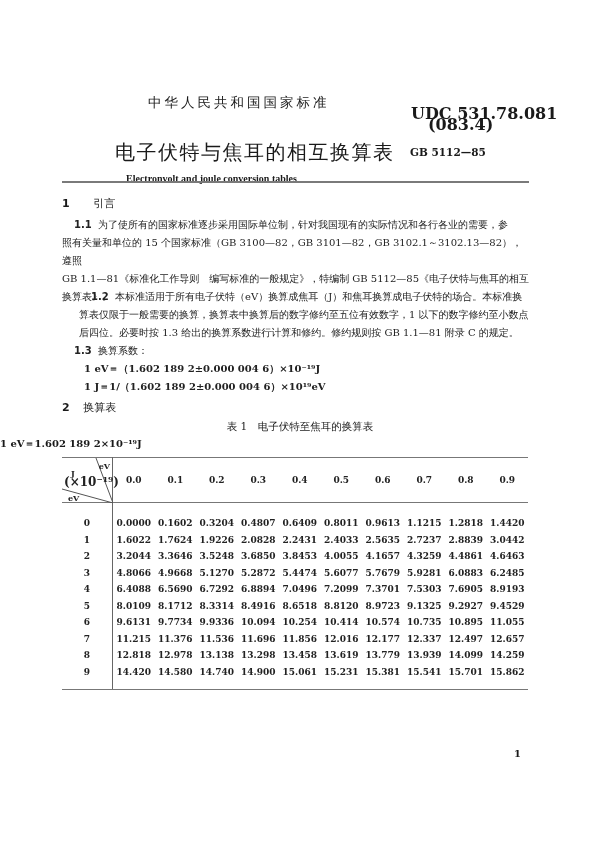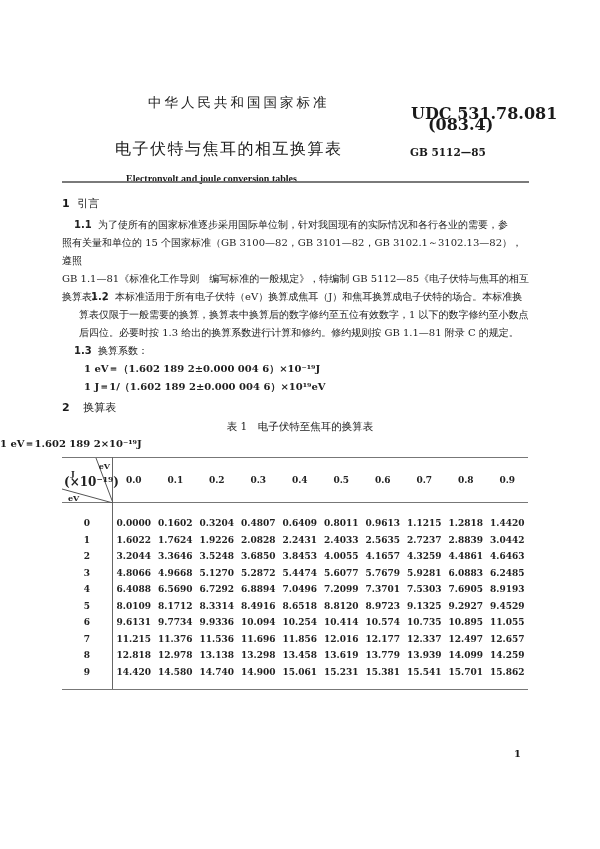--- a/index.html
+++ b/index.html
@@ -5,21 +5,21 @@
   html, body { margin:0; padding:0; }
   body { width:600px; height:849px; background:#ffffff; position:relative; overflow:hidden;
          font-family:"DejaVu Serif", serif; color:#1a1a1a; }
   .abs { position:absolute; white-space:nowrap; }
   .sans { font-family:"DejaVu Sans", sans-serif; }
   .serif { font-family:"DejaVu Serif", serif; }
 
   #std-name { left:148px; top:94px; font-size:13.5px; letter-spacing:3px; }
   #udc { left:411px; top:108px; font-size:16px; font-weight:bold; line-height:11px; }
   #udc .sub { display:block; padding-left:17px; }
-  #title-cn { left:115px; top:139px; font-size:16px; letter-spacing:1.5px; }
+  #title-cn { left:115px; top:139px; font-size:20px; letter-spacing:1.5px; }
   #gb-code { left:410px; top:146px; font-size:10.5px; font-weight:bold; }
   #title-en { left:126px; top:173px; font-size:10px; font-weight:bold; font-family:"Liberation Serif", serif; }
 
   .rule { position:absolute; background:#7a7a7a; height:1.5px; }
 
   .h1 { font-size:11px; }
   .para { position:absolute; left:62px; width:468px; font-size:10px; line-height:18px; color:#222; }
   .secnum { font-weight:bold; font-family:"DejaVu Sans", sans-serif; }
 
   #caption { left:0; width:600px; text-align:center; top:420px; font-size:10.5px; }
@@ -50,21 +50,21 @@
   <span class="sub">(083.4)</span>
 </div>
 <div id="title-cn" class="abs sans">电子伏特与焦耳的相互换算表</div>
 <div id="gb-code" class="abs serif">GB 5112—85</div>
 <div id="title-en" class="abs">Electronvolt and joule conversion tables</div>
 
 <div class="rule" style="left:62px; top:181px; width:467px;"></div>
 
 <div class="abs h1" style="left:62px; top:196px;">
   <span class="secnum">1</span>
-  <span class="sans" style="margin-left:4px;">引言</span>
+  <span class="sans" style="margin-left:20px;">引言</span>
 </div>
 
 <div class="para" style="top:216px;">
   <div style="padding-left:12px;"><span class="secnum">1.1</span>&nbsp;&nbsp;<span>为了使所有的国家标准逐步采用国际单位制，针对我国现有的实际情况和各行各业的需要，参</span></div>
   <div>照有关量和单位的 15 个国家标准（GB 3100—82，GB 3101—82，GB 3102.1～3102.13—82），遵照</div>
   <div>GB 1.1—81《标准化工作导则　编写标准的一般规定》，特编制 GB 5112—85《电子伏特与焦耳的相互</div>
   <div>换算表》。</div>
 </div>
 
 <div class="para" style="top:288px;margin-left:17px;">

